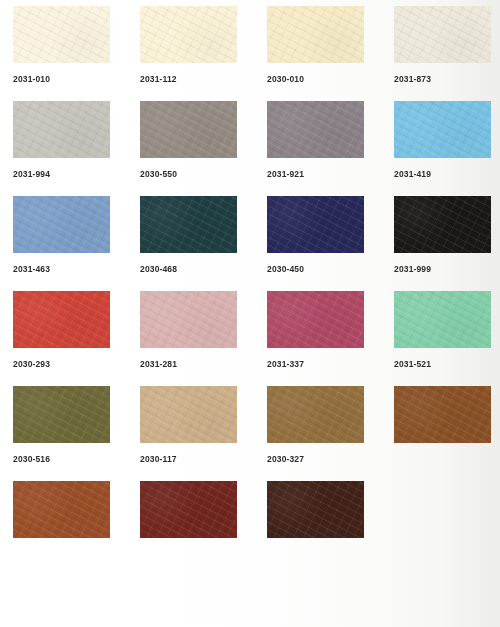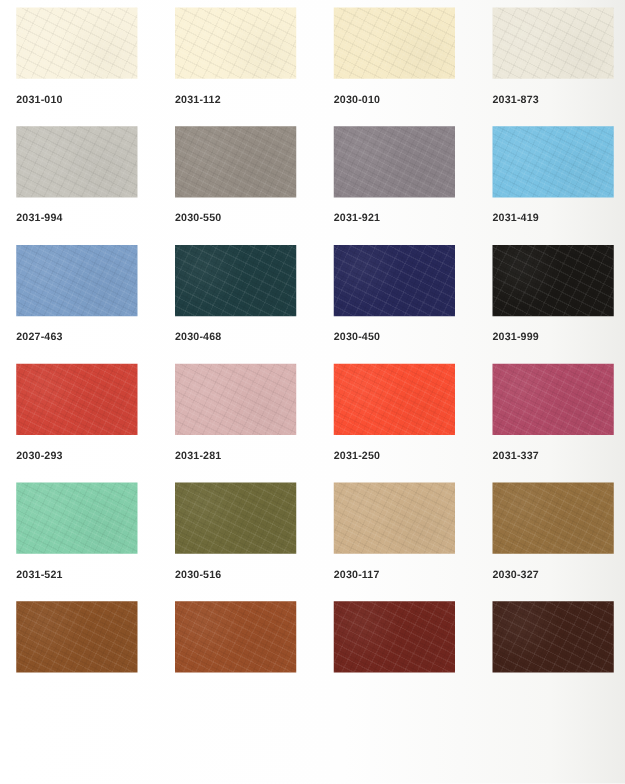--- a/index.html
+++ b/index.html
@@ -127,45 +127,41 @@
       <div class="swatch-cell">
         <div class="swatch-chip" style="background-color: rgb(139, 131, 137);"></div>
         <div class="swatch-label">2031-921</div>
       </div>
       <div class="swatch-cell">
         <div class="swatch-chip" style="background-color: rgb(121, 194, 227);"></div>
         <div class="swatch-label">2031-419</div>
       </div>
       <div class="swatch-cell">
         <div class="swatch-chip" style="background-color: rgb(125, 159, 200);"></div>
-        <div class="swatch-label">2027-463</div>
+        <div class="swatch-label">2031-463</div>
       </div>
       <div class="swatch-cell">
         <div class="swatch-chip" style="background-color: rgb(32, 63, 67);"></div>
         <div class="swatch-label">2030-468</div>
       </div>
       <div class="swatch-cell">
         <div class="swatch-chip" style="background-color: rgb(40, 41, 90);"></div>
         <div class="swatch-label">2030-450</div>
       </div>
       <div class="swatch-cell">
         <div class="swatch-chip" style="background-color: rgb(27, 25, 22);"></div>
         <div class="swatch-label">2031-999</div>
       </div>
       <div class="swatch-cell">
         <div class="swatch-chip" style="background-color: rgb(208, 68, 56);"></div>
         <div class="swatch-label">2030-293</div>
       </div>
       <div class="swatch-cell">
         <div class="swatch-chip" style="background-color: rgb(217, 179, 178);"></div>
         <div class="swatch-label">2031-281</div>
-      </div>
-      <div class="swatch-cell">
-        <div class="swatch-chip" style="background-color: rgb(250, 79, 51);"></div>
-        <div class="swatch-label">2031-250</div>
       </div>
       <div class="swatch-cell">
         <div class="swatch-chip" style="background-color: rgb(176, 74, 103);"></div>
         <div class="swatch-label">2031-337</div>
       </div>
       <div class="swatch-cell">
         <div class="swatch-chip" style="background-color: rgb(132, 207, 171);"></div>
         <div class="swatch-label">2031-521</div>
       </div>
       <div class="swatch-cell">

